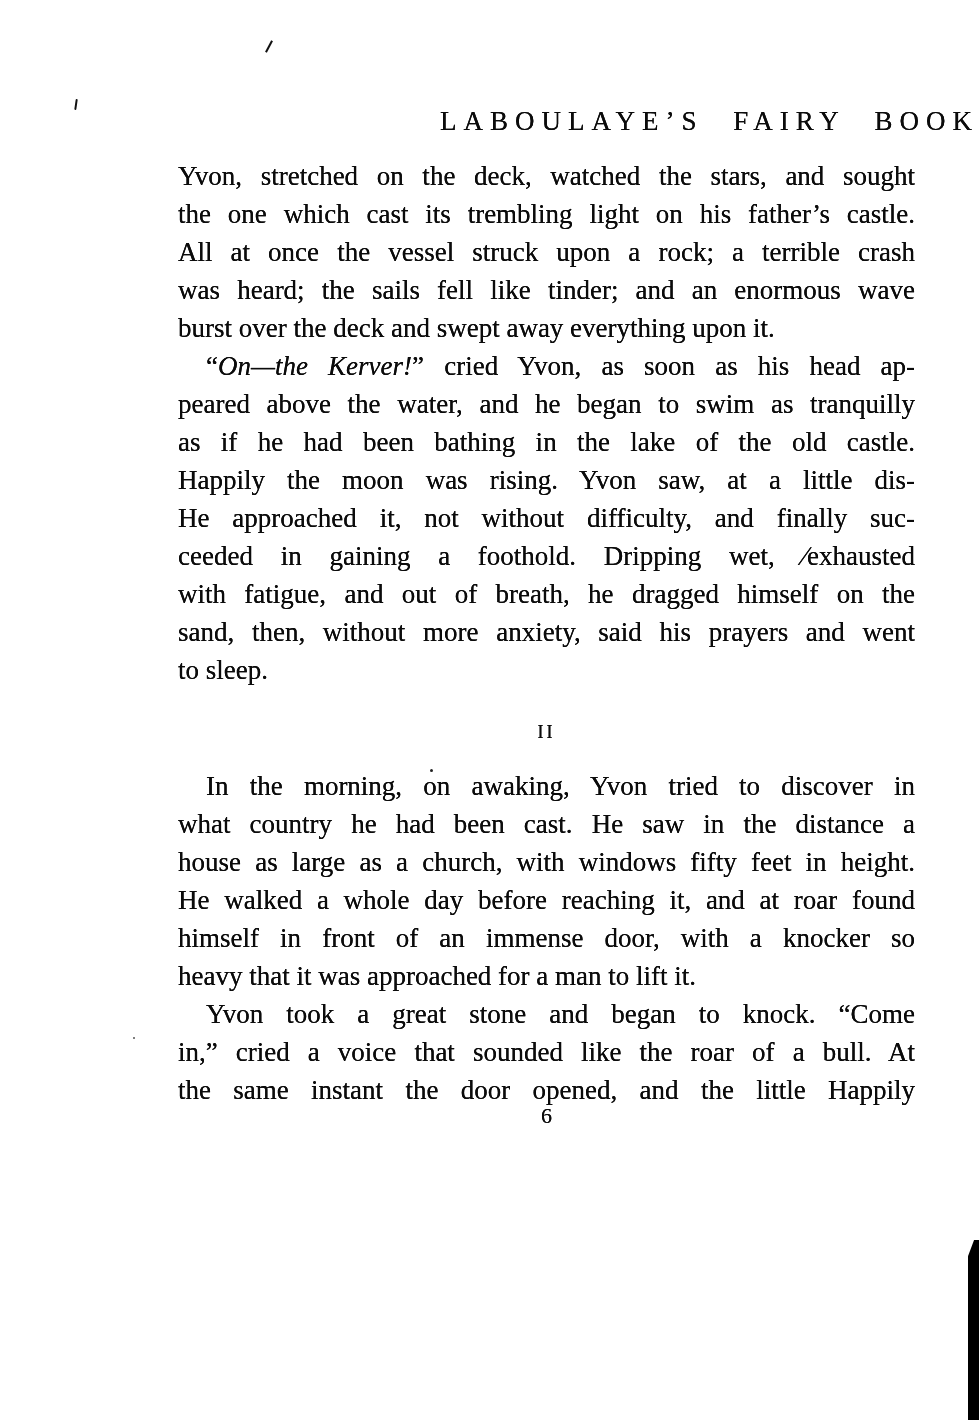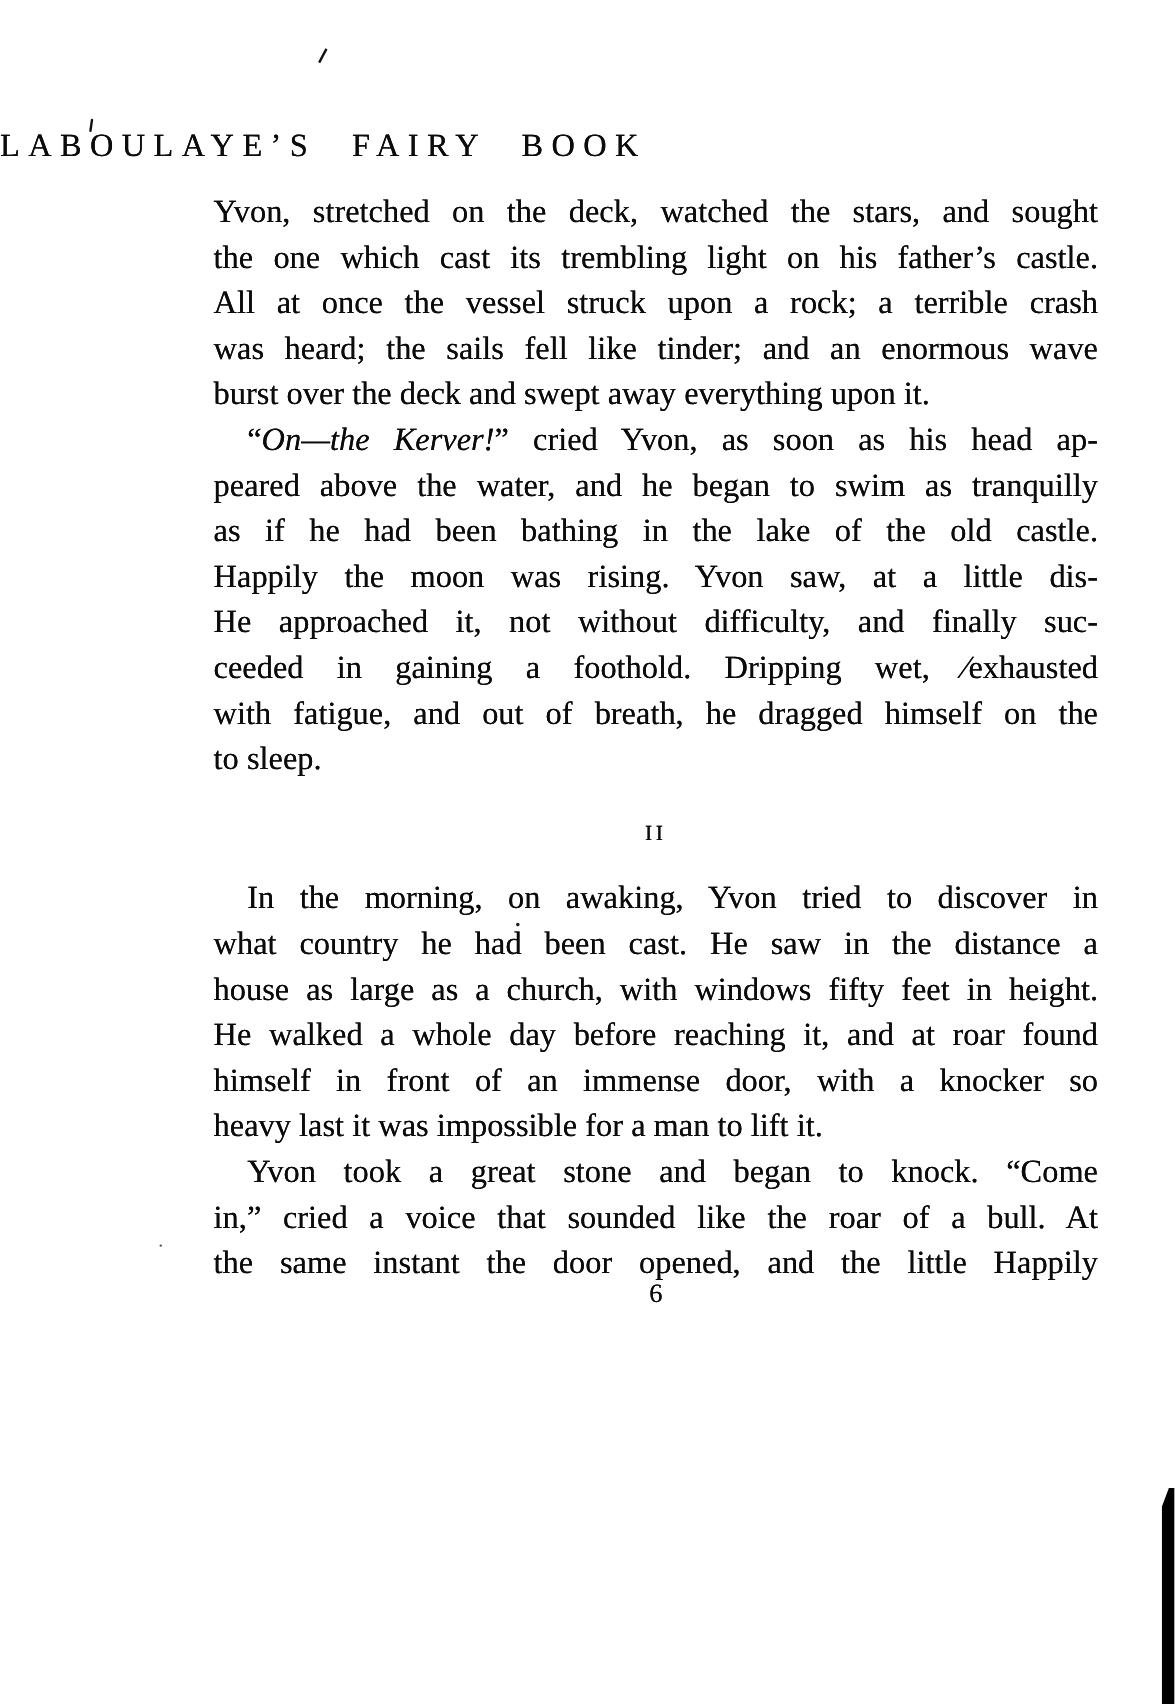--- a/index.html
+++ b/index.html
@@ -8,21 +8,21 @@
     position:relative;
     width:979px;height:1420px;
     background:#ffffff;
     font-family:"Liberation Serif","DejaVu Serif",serif;
     color:#0b0b0b;
     overflow:hidden;
     text-shadow:0 0 .5px currentColor; 
   }
   .running-head{
     position:absolute;top:106px;left:0;width:100%;
-    text-align:left;
+    text-align:right;
     font-size:27px;
     letter-spacing:7px;
     word-spacing:16px;
     white-space:nowrap;
   }
   .text-body{
     position:absolute;left:178px;top:157px;width:737px;
     font-size:27px;line-height:38px;
   }
   .line{text-align:justify;}
@@ -74,32 +74,33 @@
           <div class="line natural">burst over the deck and swept away everything upon it.</div>
         </div>
         <div>
           <div class="line just indent">“<i>On—the Kerver!</i>” cried Yvon, as soon as his head ap-</div>
           <div class="line just">peared above the water, and he began to swim as tranquilly</div>
           <div class="line just">as if he had been bathing in the lake of the old castle.</div>
           <div class="line just">Happily the moon was rising. Yvon saw, at a little dis-</div>
           <div class="line just">He approached it, not without difficulty, and finally suc-</div>
           <div class="line just">ceeded in gaining a foothold. Dripping wet, ∕exhausted</div>
           <div class="line just">with fatigue, and out of breath, he dragged himself on the</div>
+          <div class="line just">sand, then, without more anxiety, said his prayers and went</div>
           <div class="line natural">to sleep.</div>
         </div>
       </div>
     <div class="section-heading">II</div>
     <div id="group-after">
         <div>
           <div class="line just indent">In the morning, on awaking, Yvon tried to discover in</div>
           <div class="line just">what country he had been cast. He saw in the distance a</div>
           <div class="line just">house as large as a church, with windows fifty feet in height.</div>
           <div class="line just">He walked a whole day before reaching it, and at roar found</div>
           <div class="line just">himself in front of an immense door, with a knocker so</div>
-          <div class="line natural">heavy last it was impossible for a man to lift it.</div>
+          <div class="line natural">heavy that it was approached for a man to lift it.</div>
         </div>
         <div>
           <div class="line just indent">Yvon took a great stone and began to knock. “Come</div>
           <div class="line just">in,” cried a voice that sounded like the roar of a bull. At</div>
           <div class="line just">the same instant the door opened, and the little Happily</div>
         </div>
       </div>
     <div class="page-number">6</div>
   </div>
 

